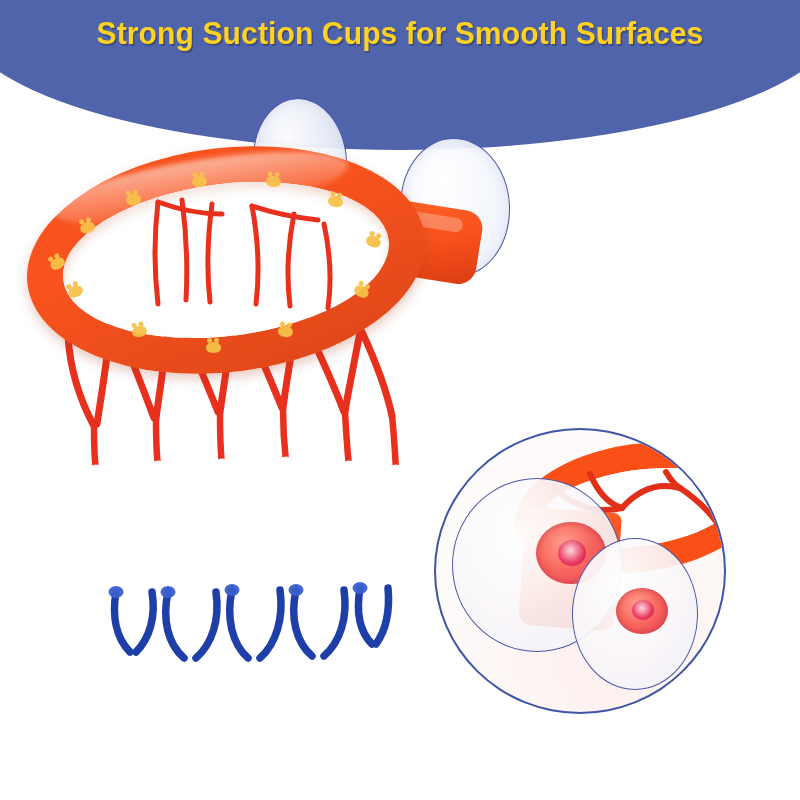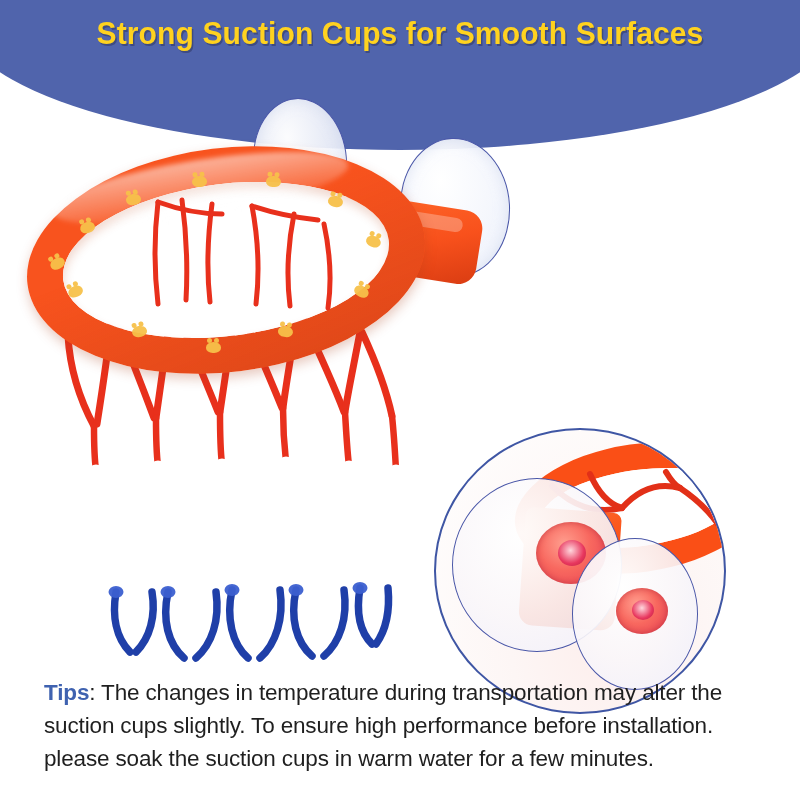--- a/index.html
+++ b/index.html
@@ -434,17 +434,14 @@
       <div class="inset-nub" style="left:100px; top:92px; width:70px; height:62px;"></div>
       <div class="inset-nub-core" style="left:122px; top:110px; width:28px; height:26px;"></div>
 
       <div class="inset-cup" style="left:136px; top:108px; width:124px; height:150px;"></div>
       <div class="inset-nub" style="left:180px; top:158px; width:52px; height:46px;"></div>
       <div class="inset-nub-core" style="left:196px; top:170px; width:22px; height:20px;"></div>
     </div>
 
   </div>
 
-  <div id="tips">
-    <span id="tips-label">Tips</span><span>: </span><span>The changes in temperature during transportation may alter the suction cups slightly. To ensure high performance before installation. please soak the suction cups in warm water for a few minutes.</span>
-  </div>
 
 </div>
 
 </body></html>

